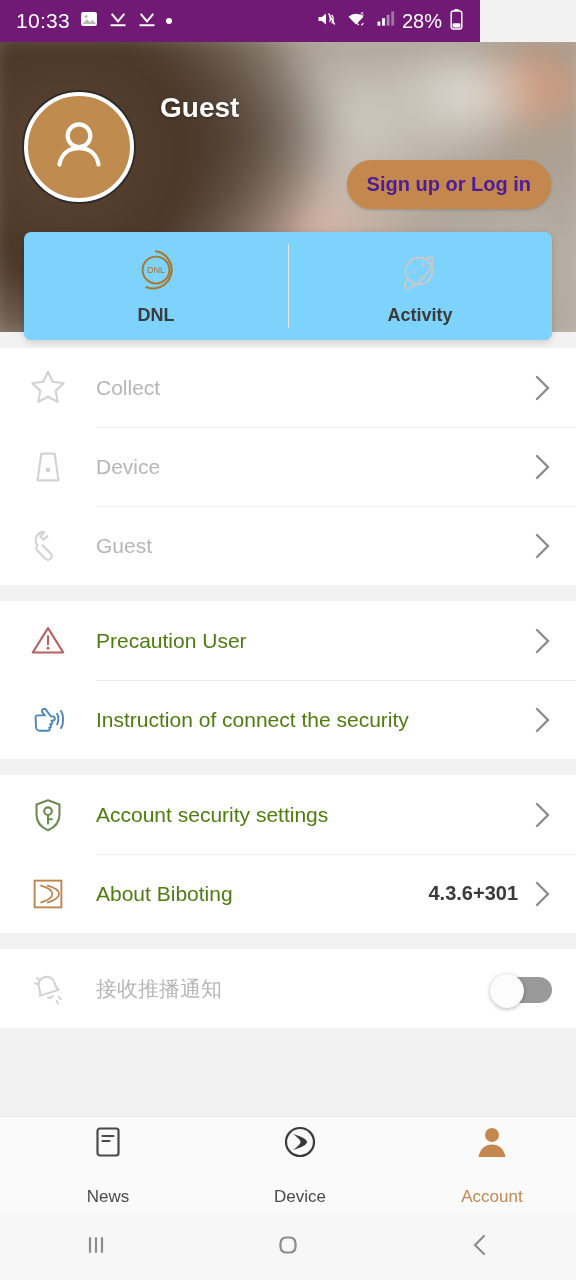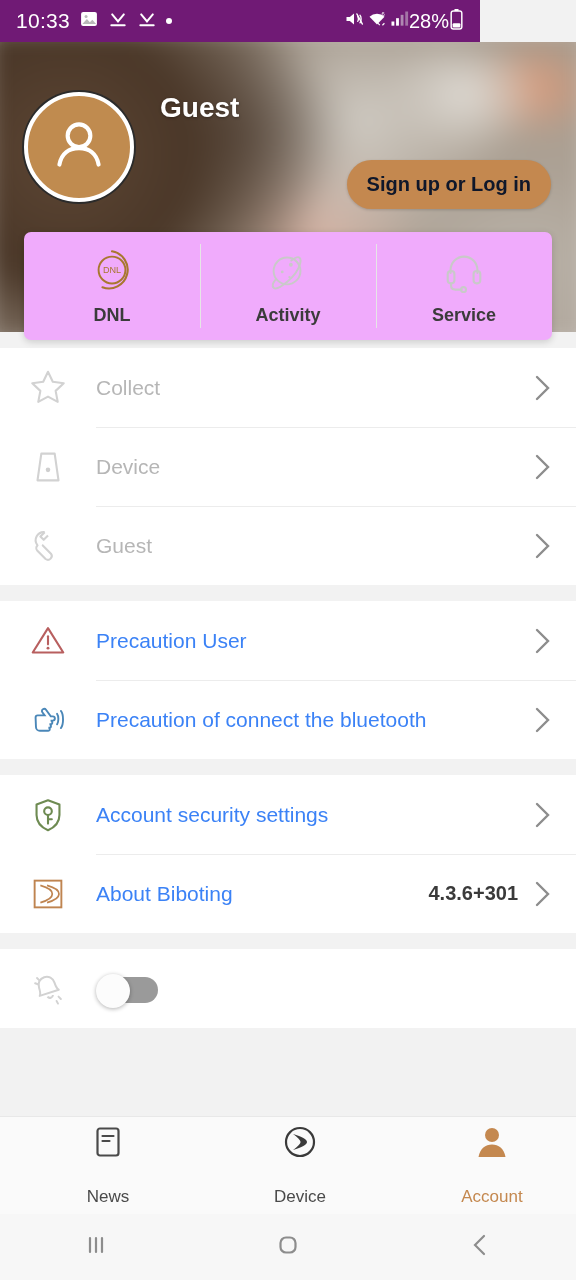--- a/index.html
+++ b/index.html
@@ -14,21 +14,21 @@
   
   .statusbar {
     position: absolute; top: 0; left: 0; width: 480px; height: 42px;
     background: #701a75;
     display: flex; align-items: center;
     padding: 0 16px;
     color: #ffffff;
   }
   .sb-left { display: flex; align-items: center; gap: 9px; }
   .sb-time { font-size: 21px; font-weight: 500; letter-spacing: .3px; color:#fff; }
-  .sb-right { margin-left: auto; display: flex; align-items: center; }
+  .sb-right { margin-left: auto; display: flex; align-items: center; gap: 7px; }
   .sb-batt { font-size: 20px; font-weight: 500; color: #fff; }
   .sb-dot { width: 6px; height: 6px; border-radius: 50%; background: #fff; display:inline-block; }
 
   
   .header {
     position: absolute; top: 42px; left: 0; width: 576px; height: 290px;
     overflow: hidden;
   }
   .header-bg {
     position: absolute; inset: -20px;
@@ -54,32 +54,32 @@
     box-shadow: 0 0 0 2px #2b2b2b;
     display: flex; align-items: center; justify-content: center;
     flex: none;
   }
   .username {
     margin-left: 26px; color: #ffffff; font-size: 28px; font-weight: bold;
     text-shadow: 0 1px 3px rgba(0,0,0,.35);
   }
   .signup-btn {
     position: absolute; right: 25px; top: 118px;
-    background: #c4884f; color: #0f172a;
+    background: #c4884f; color: #4c1d95;
     font-size: 20px; font-weight: bold;
     border: none; border-radius: 28px;
     padding: 13px 20px;
     white-space: nowrap;
     box-shadow: 0 1px 3px rgba(0,0,0,.18);
   }
 
   
   .quickcard {
     position: absolute; left: 24px; top: 232px; width: 528px; height: 108px;
-    background: #f0abfc; border-radius: 7px;
+    background: #7dd3fc; border-radius: 7px;
     display: flex; align-items: stretch;
     box-shadow: 0 2px 7px rgba(0,0,0,.16);
     z-index: 5;
   }
   .quick-item {
     flex: 1; display: flex; flex-direction: column;
     align-items: center; justify-content: center; gap: 8px;
     position: relative;
   }
   .quick-item + .quick-item::before {
@@ -95,21 +95,21 @@
     height: 79px; display: flex; align-items: center;
     padding: 0 22px 0 0; position: relative;
   }
   .row + .row::before {
     content: ""; position: absolute; left: 96px; right: 0; top: 0; height: 1px;
     background: #ececec;
   }
   .row-icon {
     width: 96px; flex: none; display: flex; align-items: center; justify-content: center;
   }
-  .row-label { font-size: 21px; color: #3b82f6; flex: 1; }
+  .row-label { font-size: 21px; color: #4d7c0f; flex: 1; }
   .row-label.dim { color: #b6b6b6; }
   .row-value { font-size: 20px; font-weight: bold; color: #3a3a3a; margin-right: 14px; }
   .chev { width: 22px; flex: none; display: flex; align-items: center; justify-content: center; }
 
   
   .toggle { position: relative; width: 62px; height: 30px; flex: none; margin-right: 2px; }
   .toggle-track {
     position: absolute; right: 0; top: 3px; width: 58px; height: 26px;
     background: #9a9a9a; border-radius: 13px;
   }
@@ -239,32 +239,20 @@
           <circle cx="23" cy="25" r="14" fill="none" stroke="#c9c9c9" stroke-width="2"></circle>
           <path d="M11.5 33.5C8 37.5 7.5 41 9 42.5c2 2 8-1 14.5-6.5S35 23 36.5 18c1-3.3.8-5.6-.5-6.8-1.6-1.5-5 .2-8.5 3" fill="none" stroke="#c9c9c9" stroke-width="2" stroke-linecap="round"></path>
           <circle cx="27" cy="18.5" r="2" fill="#c9c9c9"></circle>
           <circle cx="18" cy="26" r="1.5" fill="#c9c9c9"></circle>
           <circle cx="25.5" cy="31.5" r="1.2" fill="#c9c9c9"></circle>
         </svg>
       </span>
       <span class="quick-label">Activity</span>
     </div>
 
-    <div class="quick-item">
-      <span>
-        <svg width="46" height="46" viewBox="0 0 48 48">
-          <path d="M10 27v-3a14 14 0 0128 0v3" fill="none" stroke="#c9c9c9" stroke-width="2.2" stroke-linecap="round"></path>
-          <rect x="7" y="25" width="7" height="13" rx="3.2" fill="none" stroke="#c9c9c9" stroke-width="2.2"></rect>
-          <rect x="34" y="25" width="7" height="13" rx="3.2" fill="none" stroke="#c9c9c9" stroke-width="2.2"></rect>
-          <path d="M10.5 38v2.5c0 2.5 2 4 4.5 4h6.5" fill="none" stroke="#c9c9c9" stroke-width="2.2" stroke-linecap="round"></path>
-          <circle cx="23.5" cy="44.5" r="2.6" fill="none" stroke="#c9c9c9" stroke-width="2.2"></circle>
-        </svg>
-      </span>
-      <span class="quick-label">Service</span>
-    </div>
   </div>
 
   <div class="scroll-area">
 
     <div class="gap"></div>
 
     <div class="group">
 
       <div class="row">
         <span class="row-icon">
@@ -331,21 +319,21 @@
         </span>
       </div>
 
       <div class="row">
         <span class="row-icon">
           <svg width="42" height="42" viewBox="0 0 44 44">
             <path d="M9 19.5c0-1.3 1-2.3 2.2-2.3h7.3l-2.4-3.3c-.8-1.1-.5-2.5.6-3.2 1.1-.7 2.5-.4 3.2.6l5 6.9H27c1.2 0 2.2 1 2.2 2.3s-1 2.2-2.2 2.2h-2.3c1 0 1.8.8 1.8 1.9s-.8 1.9-1.8 1.9h-1.2c.9 0 1.6.8 1.6 1.8s-.7 1.8-1.6 1.8h-1.1c.8 0 1.5.7 1.5 1.6s-.7 1.6-1.5 1.6h-9c-2.2 0-4-1.8-4-4z" fill="none" stroke="#4a87b8" stroke-width="2"></path>
             <path d="M31.5 15.5c1.8 2.3 1.8 8.7 0 11M35.5 12.5c3 3.6 3 14.4 0 18" fill="none" stroke="#4a87b8" stroke-width="2" stroke-linecap="round"></path>
           </svg>
         </span>
-        <span class="row-label">Precaution of connect the bluetooth</span>
+        <span class="row-label">Instruction of connect the security</span>
         <span class="chev">
           <svg width="22" height="30" viewBox="0 0 22 30">
               <path d="M5 4l11 11L5 26" fill="none" stroke="#8d8d8d" stroke-width="2.4" stroke-linecap="round"></path>
             </svg>
         </span>
       </div>
     </div>
 
     <div class="gap"></div>
 
@@ -391,20 +379,21 @@
       <div class="row">
         <span class="row-icon">
           <svg width="42" height="42" viewBox="0 0 44 44">
             <g transform="rotate(-18 22 22)">
               <path d="M22 9c-5 0-8.5 3.8-8.5 8.8 0 6.5-2 8.4-2 8.4h21s-2-1.9-2-8.4C30.5 12.8 27 9 22 9z" fill="none" stroke="#d2d2d2" stroke-width="2.1" stroke-linejoin="round"></path>
               <path d="M19 29.5a3.2 3.2 0 006 0" fill="none" stroke="#d2d2d2" stroke-width="2.1"></path>
             </g>
             <path d="M10.5 10.5l2.5 2.5M8.5 16l3 1M33 30l2.5 2.5M31 34.5l1.5 2.8" stroke="#d2d2d2" stroke-width="2" stroke-linecap="round"></path>
           </svg>
         </span>
+        <span class="row-label dim">接收推播通知</span>
         <span class="toggle">
           <span class="toggle-track"></span>
           <span class="toggle-knob"></span>
         </span>
       </div>
     </div>
 
     <div class="gap"></div>
   </div>
 

